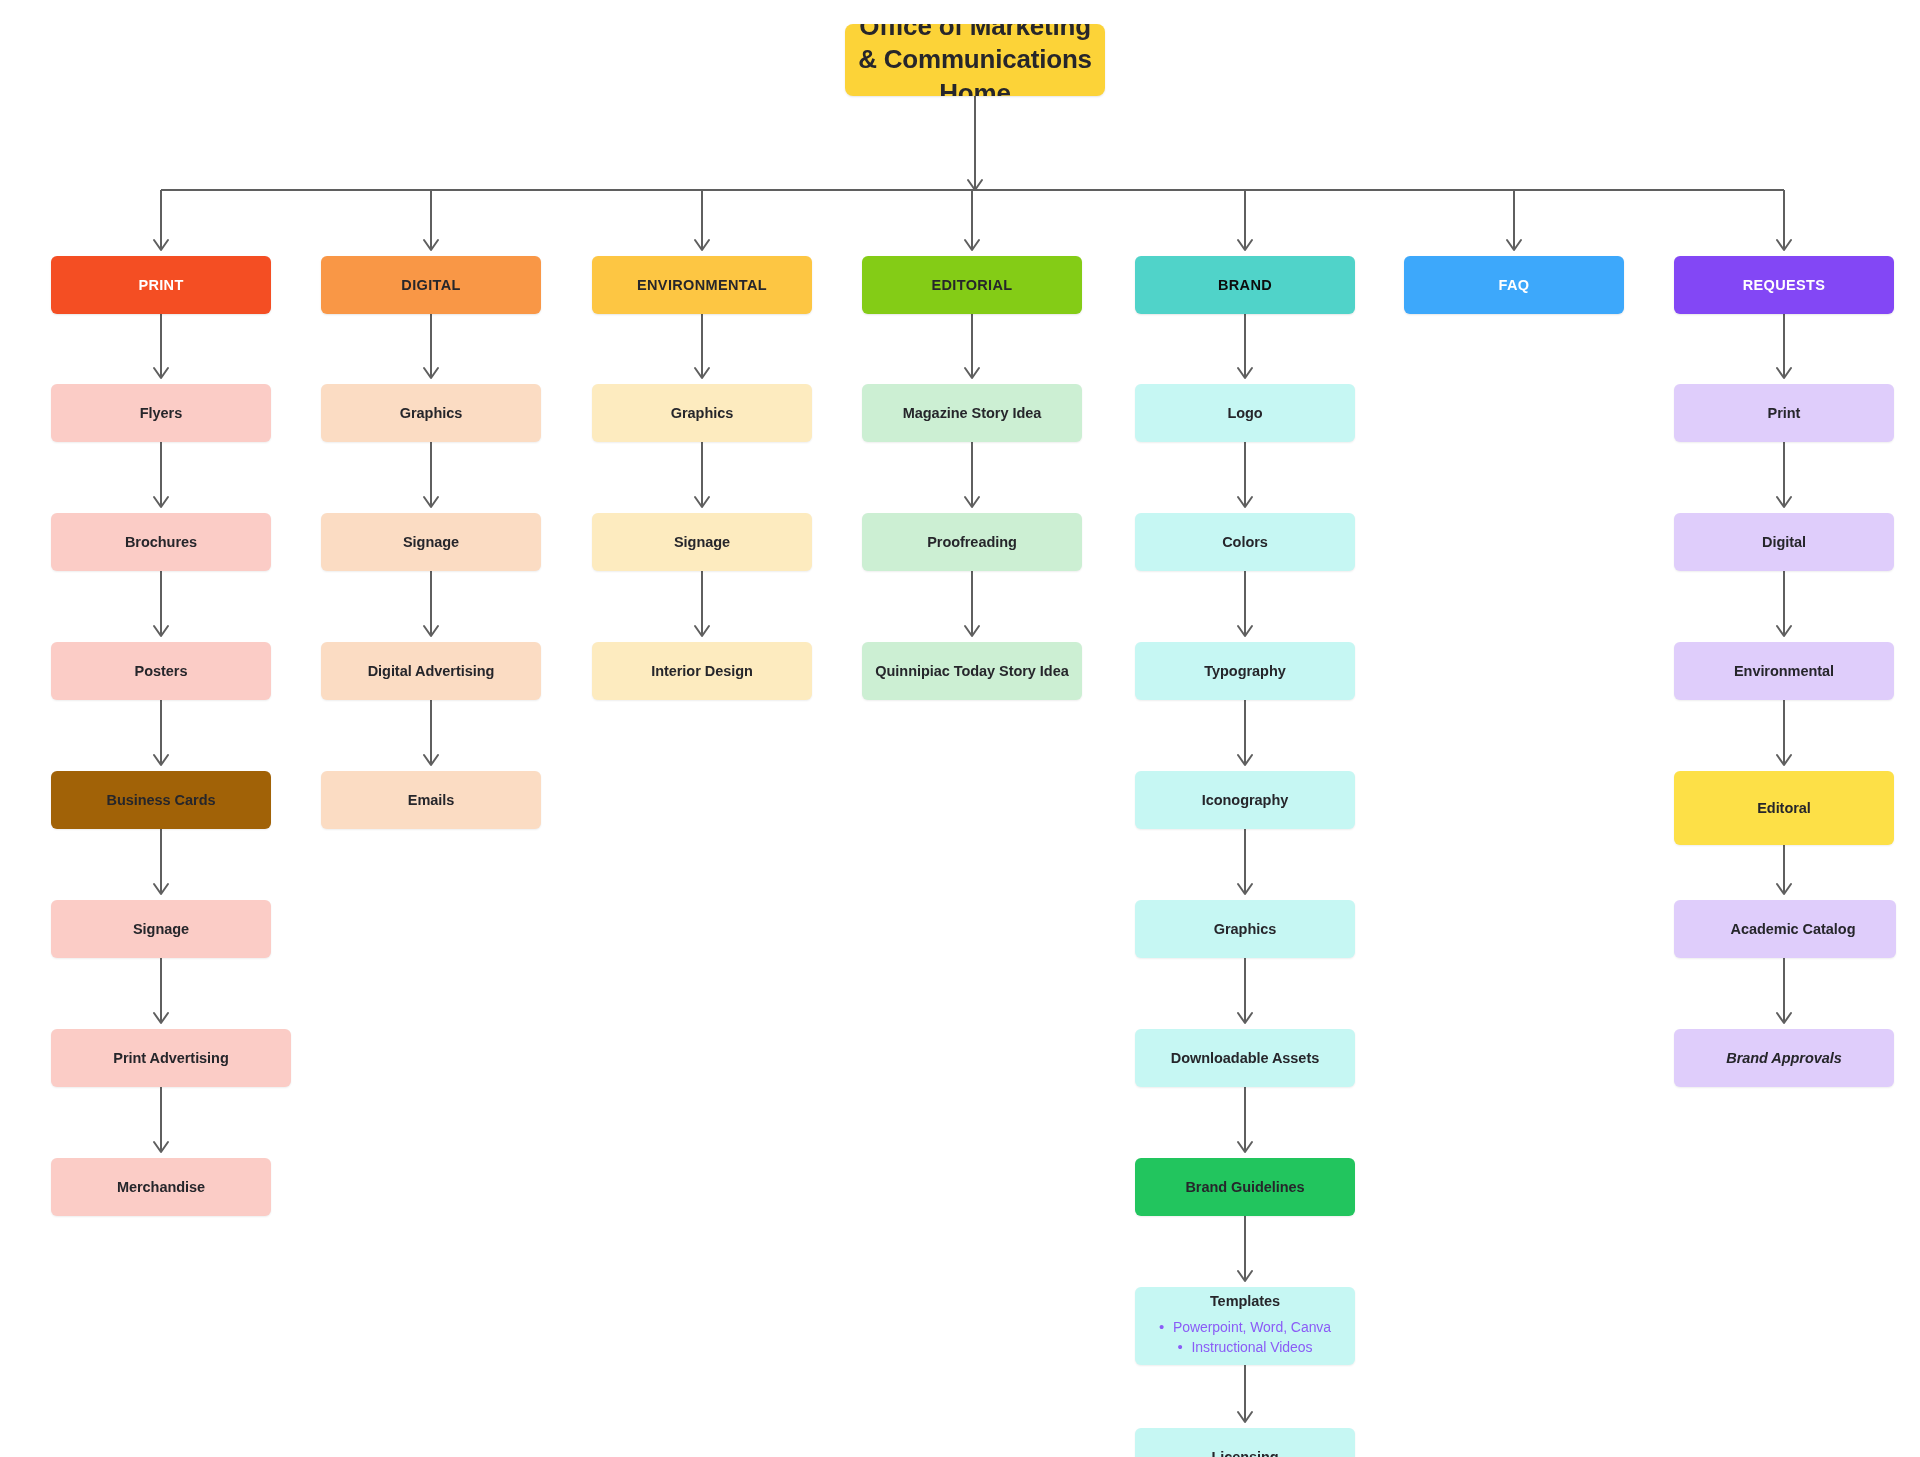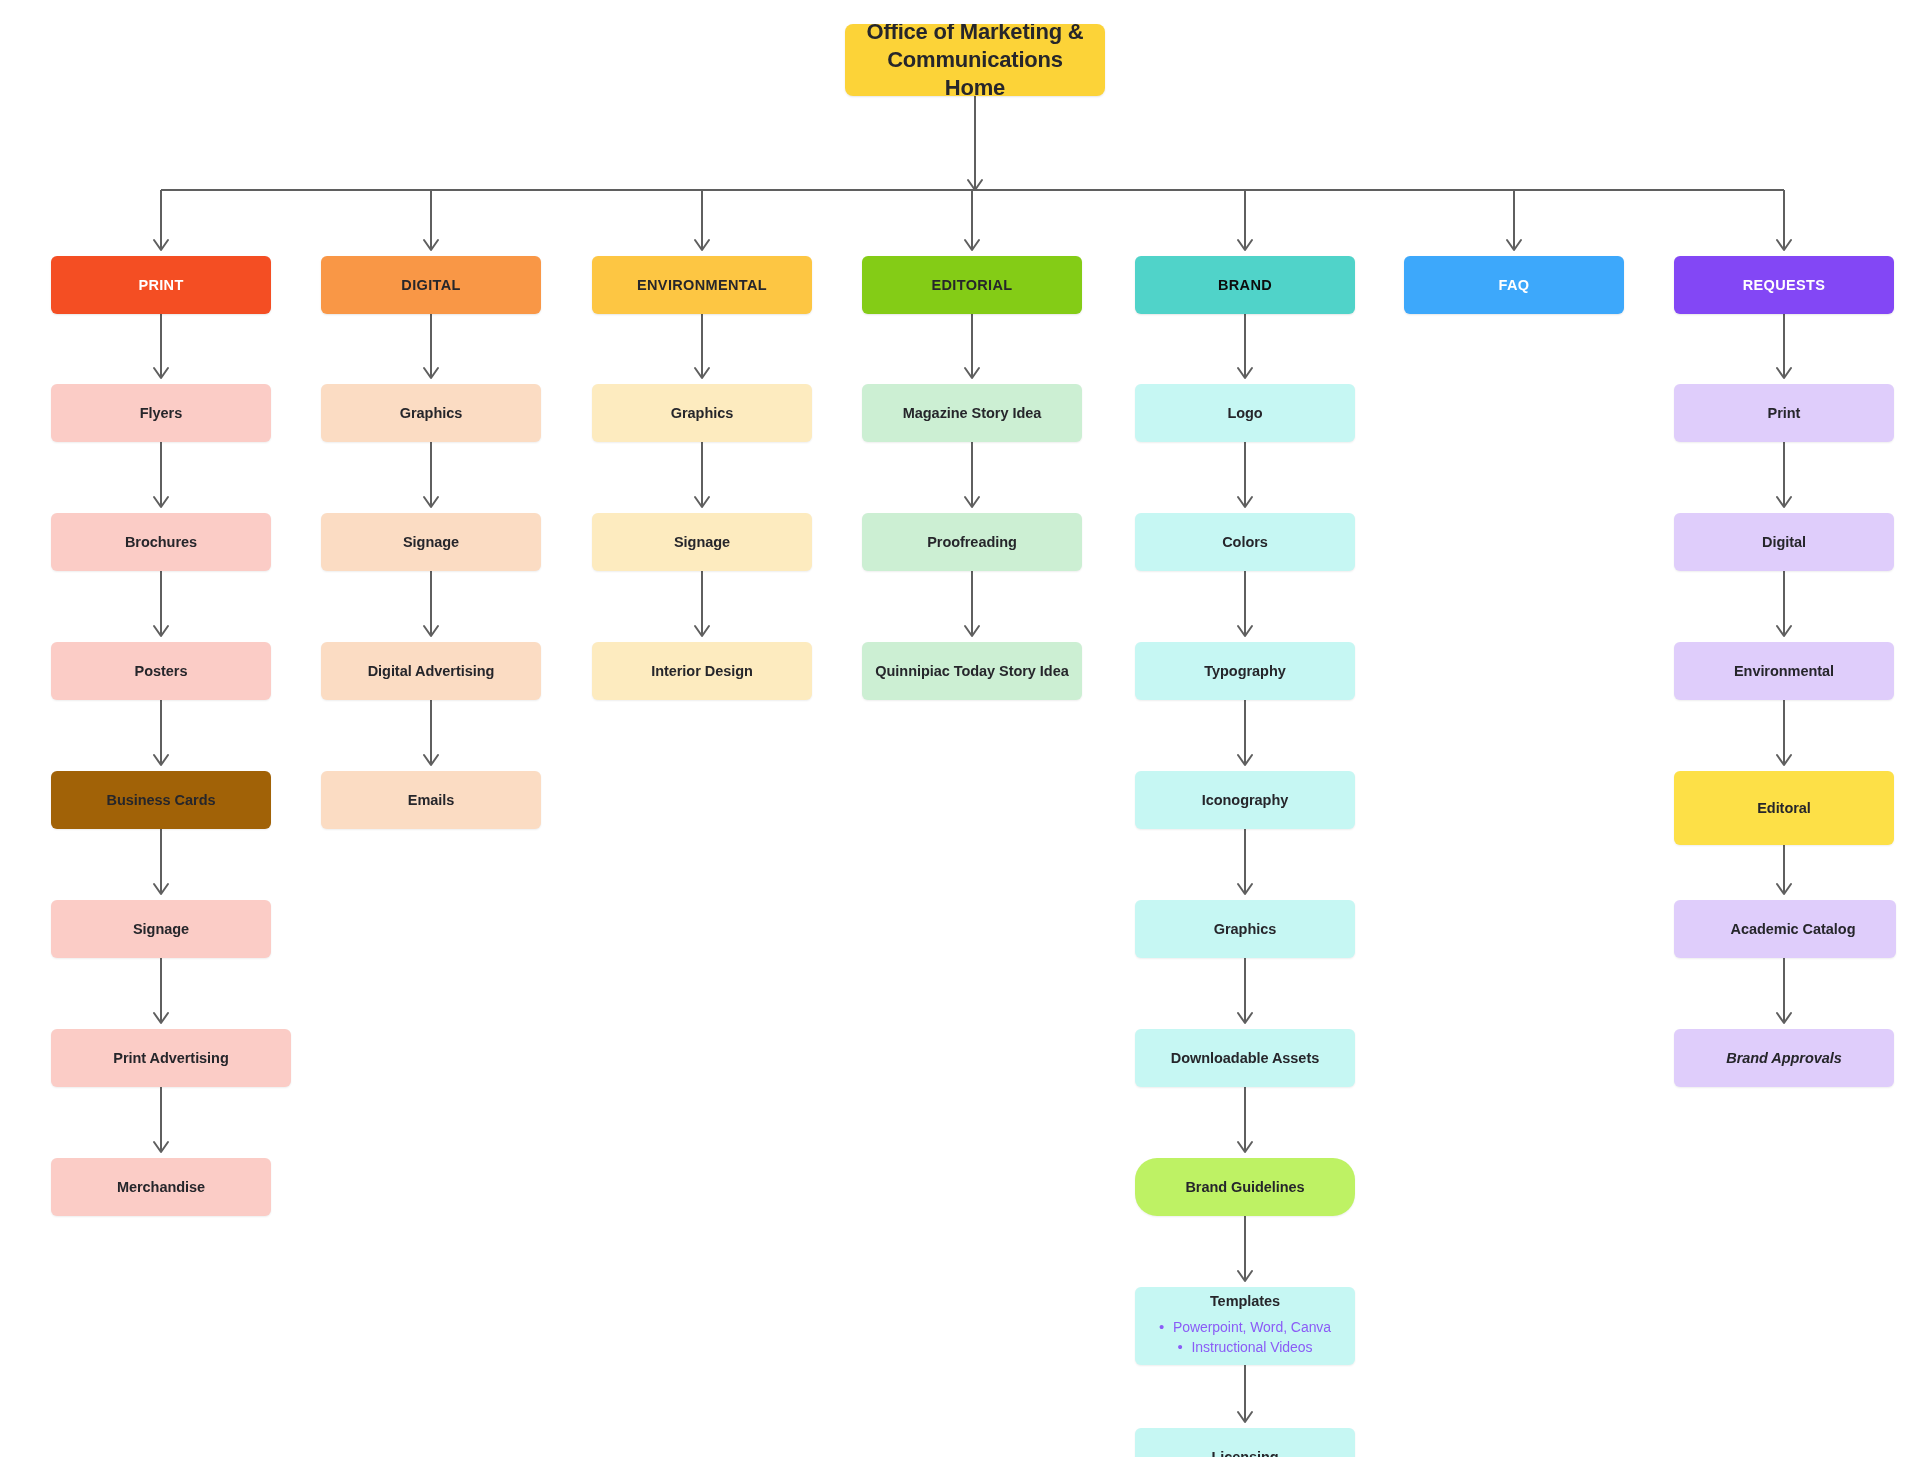--- a/index.html
+++ b/index.html
@@ -34,21 +34,21 @@
     display: flex;
     flex-direction: column;
     align-items: center;
     justify-content: center;
     text-align: center;
     overflow: hidden;
   }
   .node.root {
     border-radius: 8px;
     font-weight: bold;
-    font-size: 22px;
+    font-size: 26px;
     line-height: 1.28;
     letter-spacing: -0.2px;
     color: #26262b;
     box-shadow: 0 1px 2px rgba(0,0,0,0.10);
     padding: 20px 10px;
   }
   .node.cat {
     font-weight: bold;
     font-size: 14.5px;
     letter-spacing: 0.35px;
@@ -263,21 +263,21 @@
       </div>
       <div class="node leaf" style="left: 1135px; top: 771px; width: 220px; height: 58px; background: rgb(198, 247, 243);">
         <span class="leaf-title">Iconography</span>
       </div>
       <div class="node leaf" style="left: 1135px; top: 900px; width: 220px; height: 58px; background: rgb(198, 247, 243);">
         <span class="leaf-title">Graphics</span>
       </div>
       <div class="node leaf" style="left: 1135px; top: 1029px; width: 220px; height: 58px; background: rgb(198, 247, 243);">
         <span class="leaf-title">Downloadable Assets</span>
       </div>
-      <div class="node leaf" style="left: 1135px; top: 1158px; width: 220px; height: 58px; background: #bef264; border-radius: 22px;">
+      <div class="node leaf" style="left: 1135px; top: 1158px; width: 220px; height: 58px; background: #22c55e;">
         <span class="leaf-title">Brand Guidelines</span>
       </div>
       <div class="node leaf has-sub" style="left: 1135px; top: 1287px; width: 220px; height: 78px; background: rgb(198, 247, 243);">
         <span class="leaf-title">Templates</span>
         <ul class="sublist">
           <span class="sub-row"><li>Powerpoint, Word, Canva</li></span>
           <span class="sub-row"><li>Instructional Videos</li></span>
         </ul>
       </div>
       <div class="node leaf" style="left: 1135px; top: 1428px; width: 220px; height: 58px; background: rgb(198, 247, 243);">

